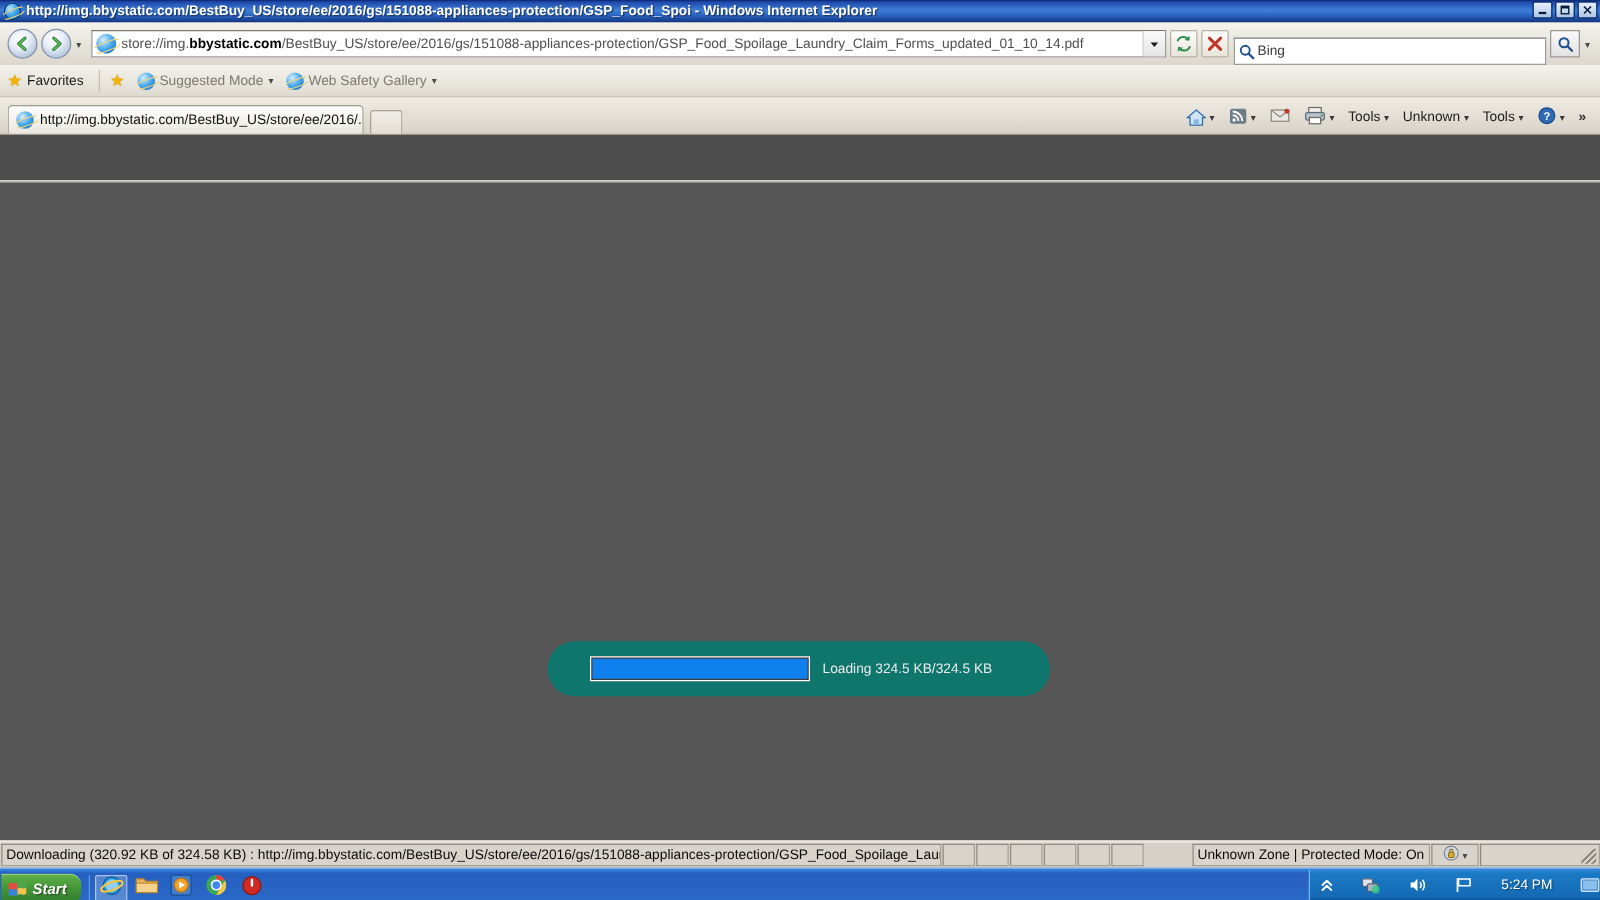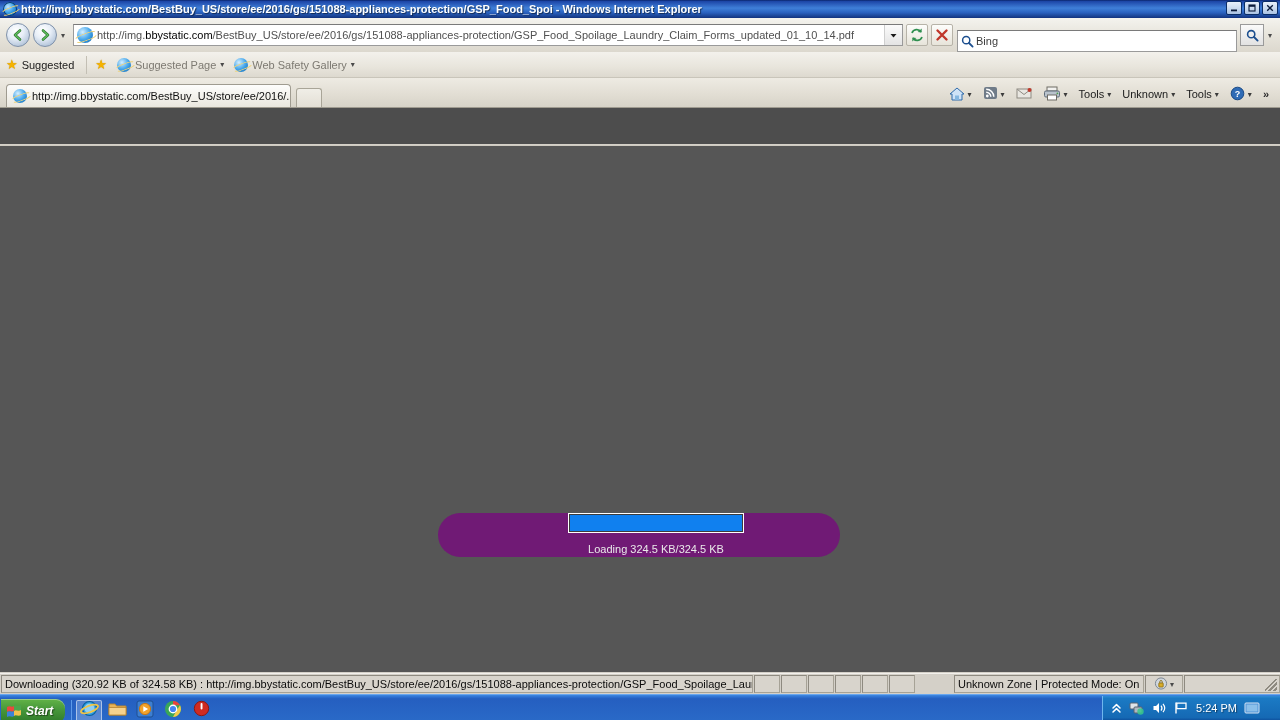--- a/index.html
+++ b/index.html
@@ -73,34 +73,34 @@
   }
   .addr-ie:after{
     content:""; position:absolute; left:-3px; top:6px; width:22px;height:6px;
     border:1px solid #e2bf4d; border-radius:50%/70%;
     border-color:#ecd27a transparent #ecd27a transparent; transform:rotate(-20deg);
   }
   .addr-text{
     font-size:11px; color:#505050; white-space:nowrap; overflow:hidden;
     flex:1; line-height:14px; min-width:0;
   }
-  .addr-text b{ color:#000; font-weight:normal;margin-top:12px; }
+  .addr-text b{ color:#000; font-weight:bold;margin-top:12px; }
   .addr-caret{
     width:18px;height:20px;flex:none; border-left:1px solid #cfcfcf;
     background:linear-gradient(to bottom,#fbfbfb,#e4e4e4);
     display:flex;align-items:center;justify-content:center;
   }
   .tb-sq{
     width:22px;height:22px;margin-left:3px;flex:none;
     display:flex;align-items:center;justify-content:center;
     border:1px solid transparent; border-radius:2px;
   }
   .tb-sq.bordered{ border-color:#b7b3a8; background:linear-gradient(to bottom,#fdfdfb,#e7e4da); }
   .search-wrap{
-    width:280px;height:22px;margin-left:4px; background:#fff;
+    width:250px;height:22px;margin-left:4px; background:#fff;
     border:1px solid #9a9a9a; border-top-color:#7a7a7a;
     display:flex;align-items:center; flex:none;margin-top:12px;
   }
   .search-ico{ width:18px; display:flex;align-items:center;justify-content:center; flex:none;}
   .search-txt{ font-size:11px; color:#3c3c3c; }
   .search-go{
     width:24px;height:22px;margin-left:3px;flex:none;
     border:1px solid #9a9a9a; background:linear-gradient(to bottom,#fafafa,#e2e2e2);
     display:flex;align-items:center;justify-content:center;
   }
@@ -228,21 +228,21 @@
     display:flex; align-items:center; gap:2px; margin-left:6px; padding-left:4px;
     border-left:1px solid #5c9ae8; height:22px;
   }
   .ql{
     width:26px;height:22px; display:flex;align-items:center;justify-content:center;
     border-radius:2px;
   }
   .ql.active{ background:rgba(255,255,255,.22); box-shadow:inset 0 0 0 1px rgba(255,255,255,.5); }
   .tray{
     position:absolute; right:0; top:1px; height:24px;
-    display:flex; align-items:center; gap:7px; padding:0 20px 0 8px;
+    display:flex; align-items:center; gap:22px; padding:0 0 0 8px;
     background:linear-gradient(to bottom,#2f8cd6 0%,#1b7ac4 10%,#1569b4 90%,#0f53a0 100%);
     border-left:1px solid #6fb6ee;
   }
   .tray-time{ color:#fff; font-size:11px; text-shadow:1px 1px 1px rgba(0,0,0,.4); }
   .tray-ico{ display:flex;align-items:center;justify-content:center; }
 </style>
 </head>
 <body>
 
 <div class="titlebar">
@@ -280,21 +280,21 @@
       <path d="M5 2.5 L10 7 L5 11.5" fill="none" stroke="#2f6f2f" stroke-width="2.6" stroke-linecap="round" stroke-linejoin="round"></path>
       <path d="M5 2.5 L10 7 L5 11.5" fill="none" stroke="#5ec45e" stroke-width="1.2" stroke-linecap="round" stroke-linejoin="round"></path>
     </svg>
   </div>
   <div class="nav-dd">
     <span class="caret-dn">▾</span>
   </div>
 
   <div class="addr-wrap">
     <div class="addr-ie"></div>
-    <div class="addr-text"><span>http://img.</span><b>bbystatic.com</b><span>/BestBuy_US/store/ee/2016/gs/151088-appliances-protection/GSP_Food_Spoilage_Laundry_Claim_Forms_updated_01_10_14.pdf</span></div>
+    <div class="addr-text"><span>store://img.</span><b>bbystatic.com</b><span>/BestBuy_US/store/ee/2016/gs/151088-appliances-protection/GSP_Food_Spoilage_Laundry_Claim_Forms_updated_01_10_14.pdf</span></div>
     <div class="addr-caret">
       <svg width="9" height="9" viewBox="0 0 9 9">
           <path d="M1.5 3 L4.5 6.5 L7.5 3 Z" fill="#1a1a1a"></path>
         </svg>
     </div>
   </div>
 
   <div class="tb-sq bordered">
     <svg width="16" height="16" viewBox="0 0 16 16">
       <path d="M3 6 a5 5 0 0 1 9 -1" fill="none" stroke="#2f8f4f" stroke-width="1.7"></path>
@@ -325,29 +325,29 @@
     </svg>
   </div>
   <div class="search-go-dd">
     <span class="caret-dn">▾</span>
   </div>
 </div>
 
 <div class="favbar">
   <div class="fav-item">
     <span class="star">★</span>
-    <span>Suggested</span>
+    <span>Favorites</span>
   </div>
   <div class="fav-sep"></div>
   <div class="fav-item">
     <span class="star">★</span>
   </div>
   <div class="fav-item dim">
     <span class="mini-ie"></span>
-    <span>Suggested Page</span>
+    <span>Suggested Mode</span>
     <span class="caret-dn">▾</span>
   </div>
   <div class="fav-item dim">
     <span class="mini-ie"></span>
     <span>Web Safety Gallery</span>
     <span class="caret-dn">▾</span>
   </div>
 </div>
 
 <div class="tabbar">
@@ -421,21 +421,21 @@
     </div>
     <div class="tb-btn">
       <span class="dbl-chev">»</span>
     </div>
   </div>
 </div>
 
 <div class="page-top-strip"></div>
 <div class="page-body" style="background: rgb(86, 86, 86);">
 
-  <div class="loader" style="background: #701a75; flex-direction: column;">
+  <div class="loader" style="background: #0f766e;">
     <div class="bar-outer">
       <div class="bar-fill" style="width: 100%; background: rgb(16, 128, 239);"></div>
     </div>
     <div class="loader-text">Loading 324.5 KB/324.5 KB</div>
   </div>
 
 </div>
 
 <div class="statusbar">
   <div class="sb-cell sb-main">Downloading (320.92 KB of 324.58 KB) : http://img.bbystatic.com/BestBuy_US/store/ee/2016/gs/151088-appliances-protection/GSP_Food_Spoilage_Laundr</div>

